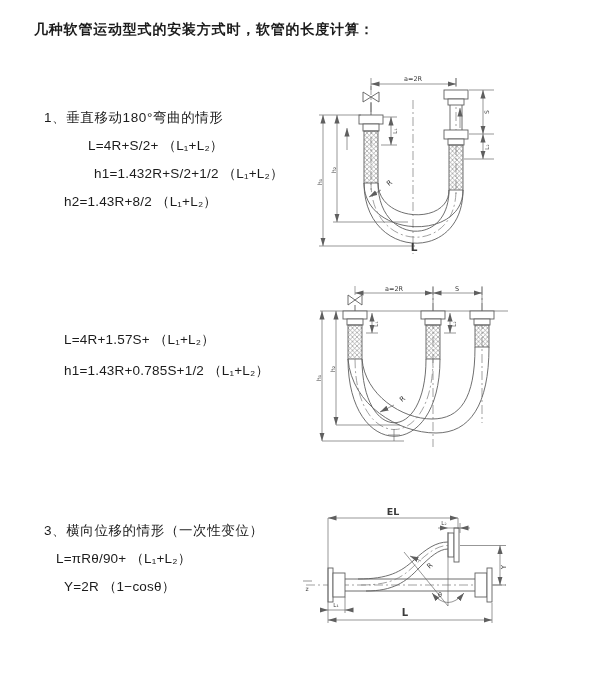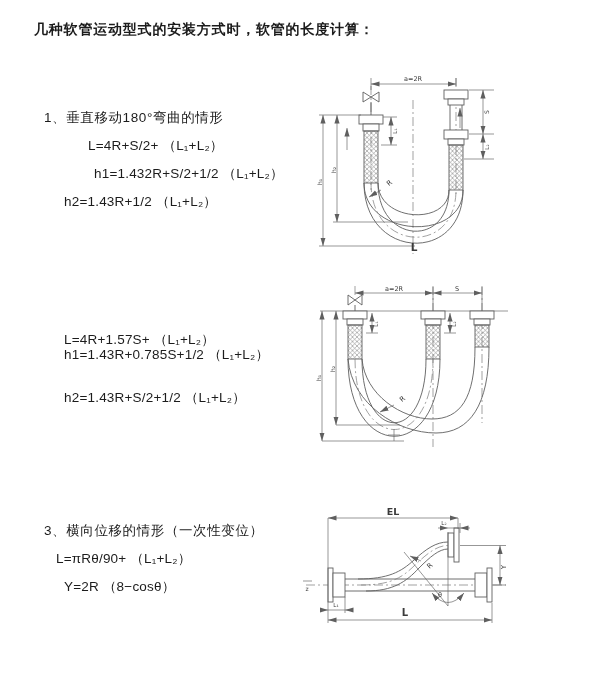--- a/index.html
+++ b/index.html
@@ -20,29 +20,28 @@
 </head>
 <body>
 
 <div class="page">
 
   <div class="t title" style="left:34px;top:21px;">几种软管运动型式的安装方式时，软管的长度计算：</div>
 
   <div class="t heading" style="left:44px;top:109px;">1、垂直移动180°弯曲的情形</div>
   <div class="t formula" style="left:64px;top:137px;margin-left:24px;">L=4R+S/2+ （L₁+L₂）</div>
   <div class="t formula" style="left:64px;top:165px;padding-left:30px;">h1=1.432R+S/2+1/2 （L₁+L₂）</div>
-  <div class="t formula" style="left:64px;top:193px;">h2=1.43R+1/2 （L₁+L₂）</div>
+  <div class="t formula" style="left:64px;top:193px;">h2=1.43R+8/2 （L₁+L₂）</div>
 
   <div class="t formula" style="left:64px;top:331px;">L=4R+1.57S+ （L₁+L₂）</div>
-  <div class="t formula" style="left:64px;top:346px;">h1=1.43R+0.785S+1/2 （L₁+L₂）</div>
-  <div class="t formula" style="left:64px;top:389px;">h2=1.43R+S/2+1/2 （L₁+L₂）</div>
+  <div class="t formula" style="left:64px;top:362px;">h1=1.43R+0.785S+1/2 （L₁+L₂）</div>
 
   <div class="t heading" style="left:44px;top:522px;">3、横向位移的情形（一次性变位）</div>
   <div class="t formula" style="left:56px;top:550px;">L=πRθ/90+ （L₁+L₂）</div>
-  <div class="t formula" style="left:64px;top:578px;">Y=2R （8−cosθ）</div>
+  <div class="t formula" style="left:64px;top:578px;">Y=2R （1−cosθ）</div>
 
   <svg style="left:313px;top:70px;" width="275" height="188" viewBox="0 0 275 188">
     <defs>
       <marker id="ar1" markerWidth="10" markerHeight="7" refX="8.5" refY="2.6" orient="auto-start-reverse" markerUnits="userSpaceOnUse">
         <path d="M0,0 L8.5,2.6 L0,5.2 Z" fill="#5f5f5f"></path>
       </marker>
       <pattern id="br1" width="4.5" height="4.5" patternUnits="userSpaceOnUse">
         <path d="M0,4.5 L4.5,0 M0,0 L4.5,4.5" stroke="#8a8a8a" stroke-width="0.6"></path>
       </pattern>
     </defs>

